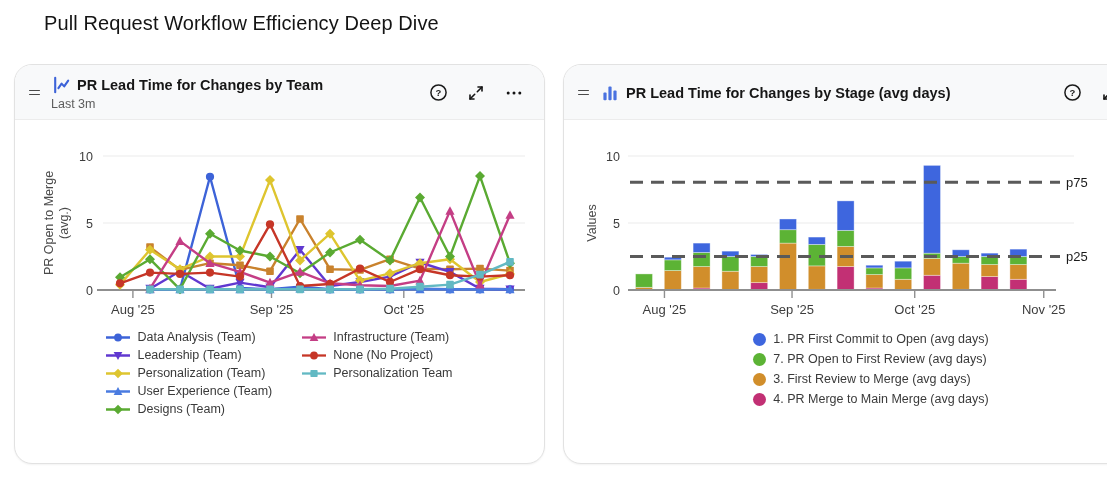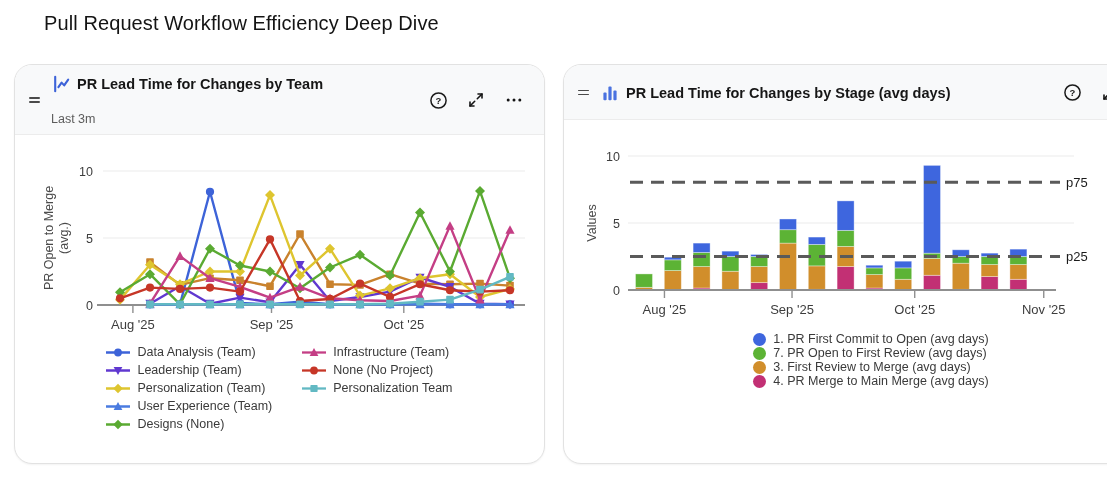--- a/index.html
+++ b/index.html
@@ -9,31 +9,31 @@
   .cards { position:absolute; top:64px; left:14px; display:flex; gap:18px; }
   .card { width:531px; height:400px; background:#fff; border:1px solid #e2e2e2; border-radius:18px;
           box-shadow:0 1px 2px rgba(0,0,0,.05); overflow:hidden; display:flex; flex-direction:column; }
   .card-header { display:flex; align-items:center; gap:9px; padding:9px 14px 8px 12px;
                  background:#f8f9fa; border-bottom:1px solid #ececec; min-height:55px; }
   .drag { display:flex; flex-direction:column; gap:2.5px; cursor:grab; padding:4px 2px; }
   .drag i { display:block; width:11px; height:1.6px; background:#4a4a4a; border-radius:1px; }
   .head-text { flex:1; min-width:0; }
   .title-row { display:flex; align-items:center; gap:6px; }
   .panel-title { font-size:14.5px; font-weight:700; color:#161616; white-space:nowrap; }
-  .panel-sub { font-size:12.5px; color:#5c5c5c; margin-top:18px; }
+  .panel-sub { font-size:12.5px; color:#5c5c5c; margin-top:2px; }
   .chart-type-icon { width:20px; height:20px; flex:0 0 auto; }
   .acts { display:flex; align-items:center; gap:14px; padding-right:4px; }
   .icon-btn { background:none; border:none; width:24px; height:24px; display:flex; align-items:center;
               justify-content:center; cursor:pointer; border-radius:6px; }
   .chart-wrap { padding:4px 2px 0 2px; }
   svg.chart { display:block; }
   .legend { font-size:12.5px; color:#3a3a3a; }
   .lg-grid { display:grid; grid-template-rows:repeat(5,auto); grid-auto-flow:column;
              column-gap:30px; row-gap:4px; width:fit-content; margin:8px auto 16px auto; }
-  .lg-col { display:flex; flex-direction:column; gap:0; width:fit-content; margin:10px auto 7px auto; }
+  .lg-col { display:flex; flex-direction:column; gap:6px; width:fit-content; margin:10px auto 7px auto; }
   .lg-item { display:flex; align-items:center; gap:7px; cursor:pointer; white-space:nowrap; }
   .lg-dot { width:13px; height:13px; border-radius:50%; flex:0 0 auto; }
 </style>
 </head>
 <body>
 
 <div class="page">
   <h1 class="page-title">Pull Request Workflow Efficiency Deep Dive</h1>
 
   <div class="cards">
@@ -252,21 +252,21 @@
               <line x1="0" y1="6.5" x2="24" y2="6.5" stroke="#4A7BE0" stroke-width="2.3"></line>
               <path d="M12 1.9400000000000004 L16.369999999999997 10.11 L7.630000000000001 10.11 Z" fill="#4A7BE0"></path>
             </svg>
             <span>User Experience (Team)</span>
           </div>
           <div class="lg-item">
             <svg width="24" height="13">
               <line x1="0" y1="6.5" x2="24" y2="6.5" stroke="#5AAA32" stroke-width="2.3"></line>
               <path d="M12 1.75 L16.75 6.5 L12 11.25 L7.25 6.5 Z" fill="#5AAA32"></path>
             </svg>
-            <span>Designs (None)</span>
+            <span>Designs (Team)</span>
           </div>
           <div class="lg-item">
             <svg width="24" height="13">
               <line x1="0" y1="6.5" x2="24" y2="6.5" stroke="#C43E85" stroke-width="2.3"></line>
               <path d="M12 1.9400000000000004 L16.369999999999997 10.11 L7.630000000000001 10.11 Z" fill="#C43E85"></path>
             </svg>
             <span>Infrastructure (Team)</span>
           </div>
           <div class="lg-item">
             <svg width="24" height="13">

